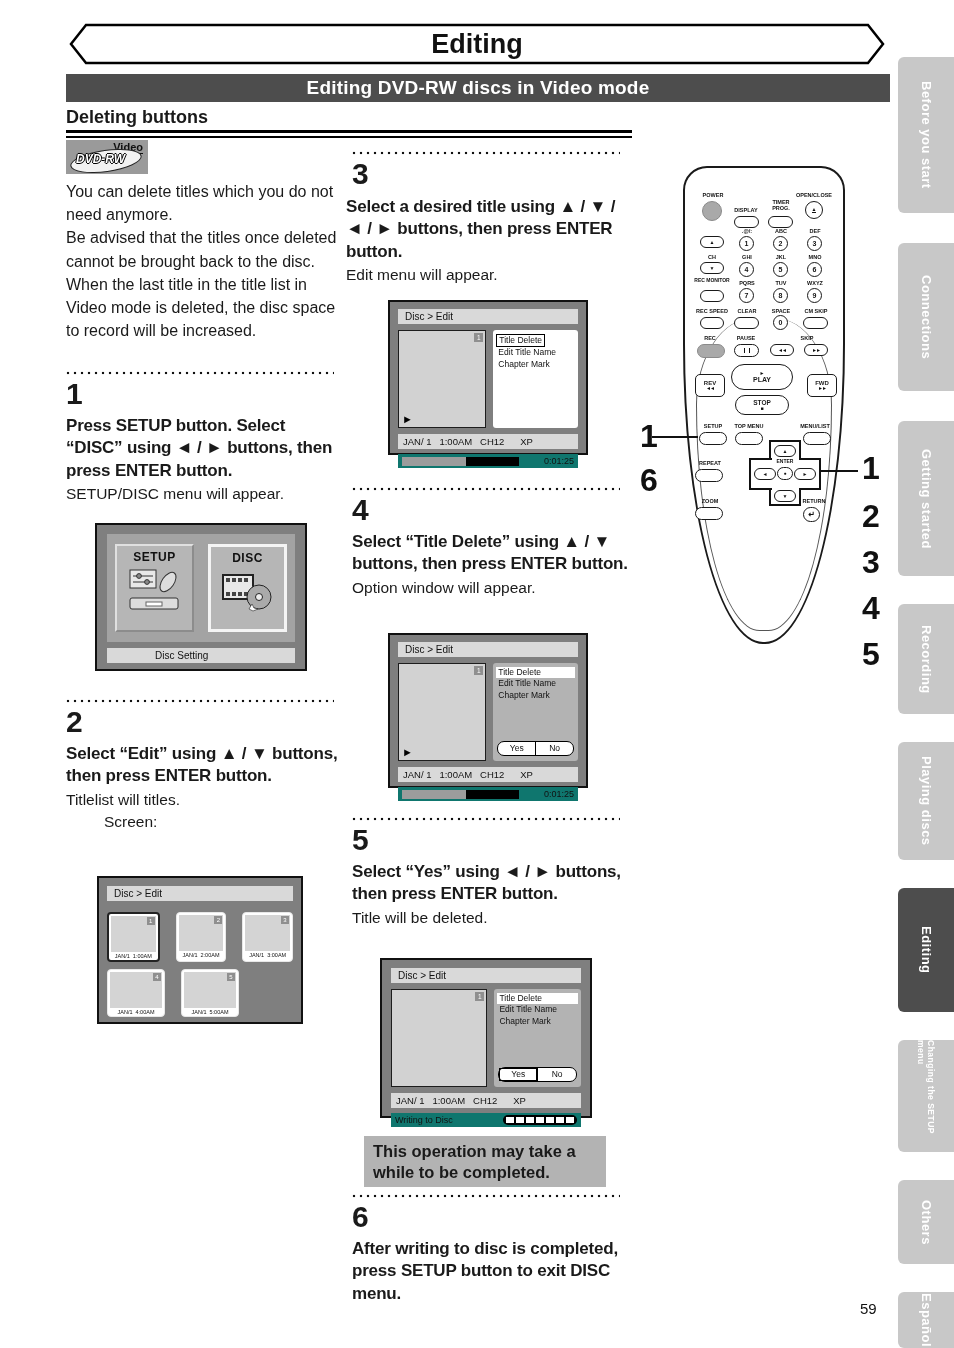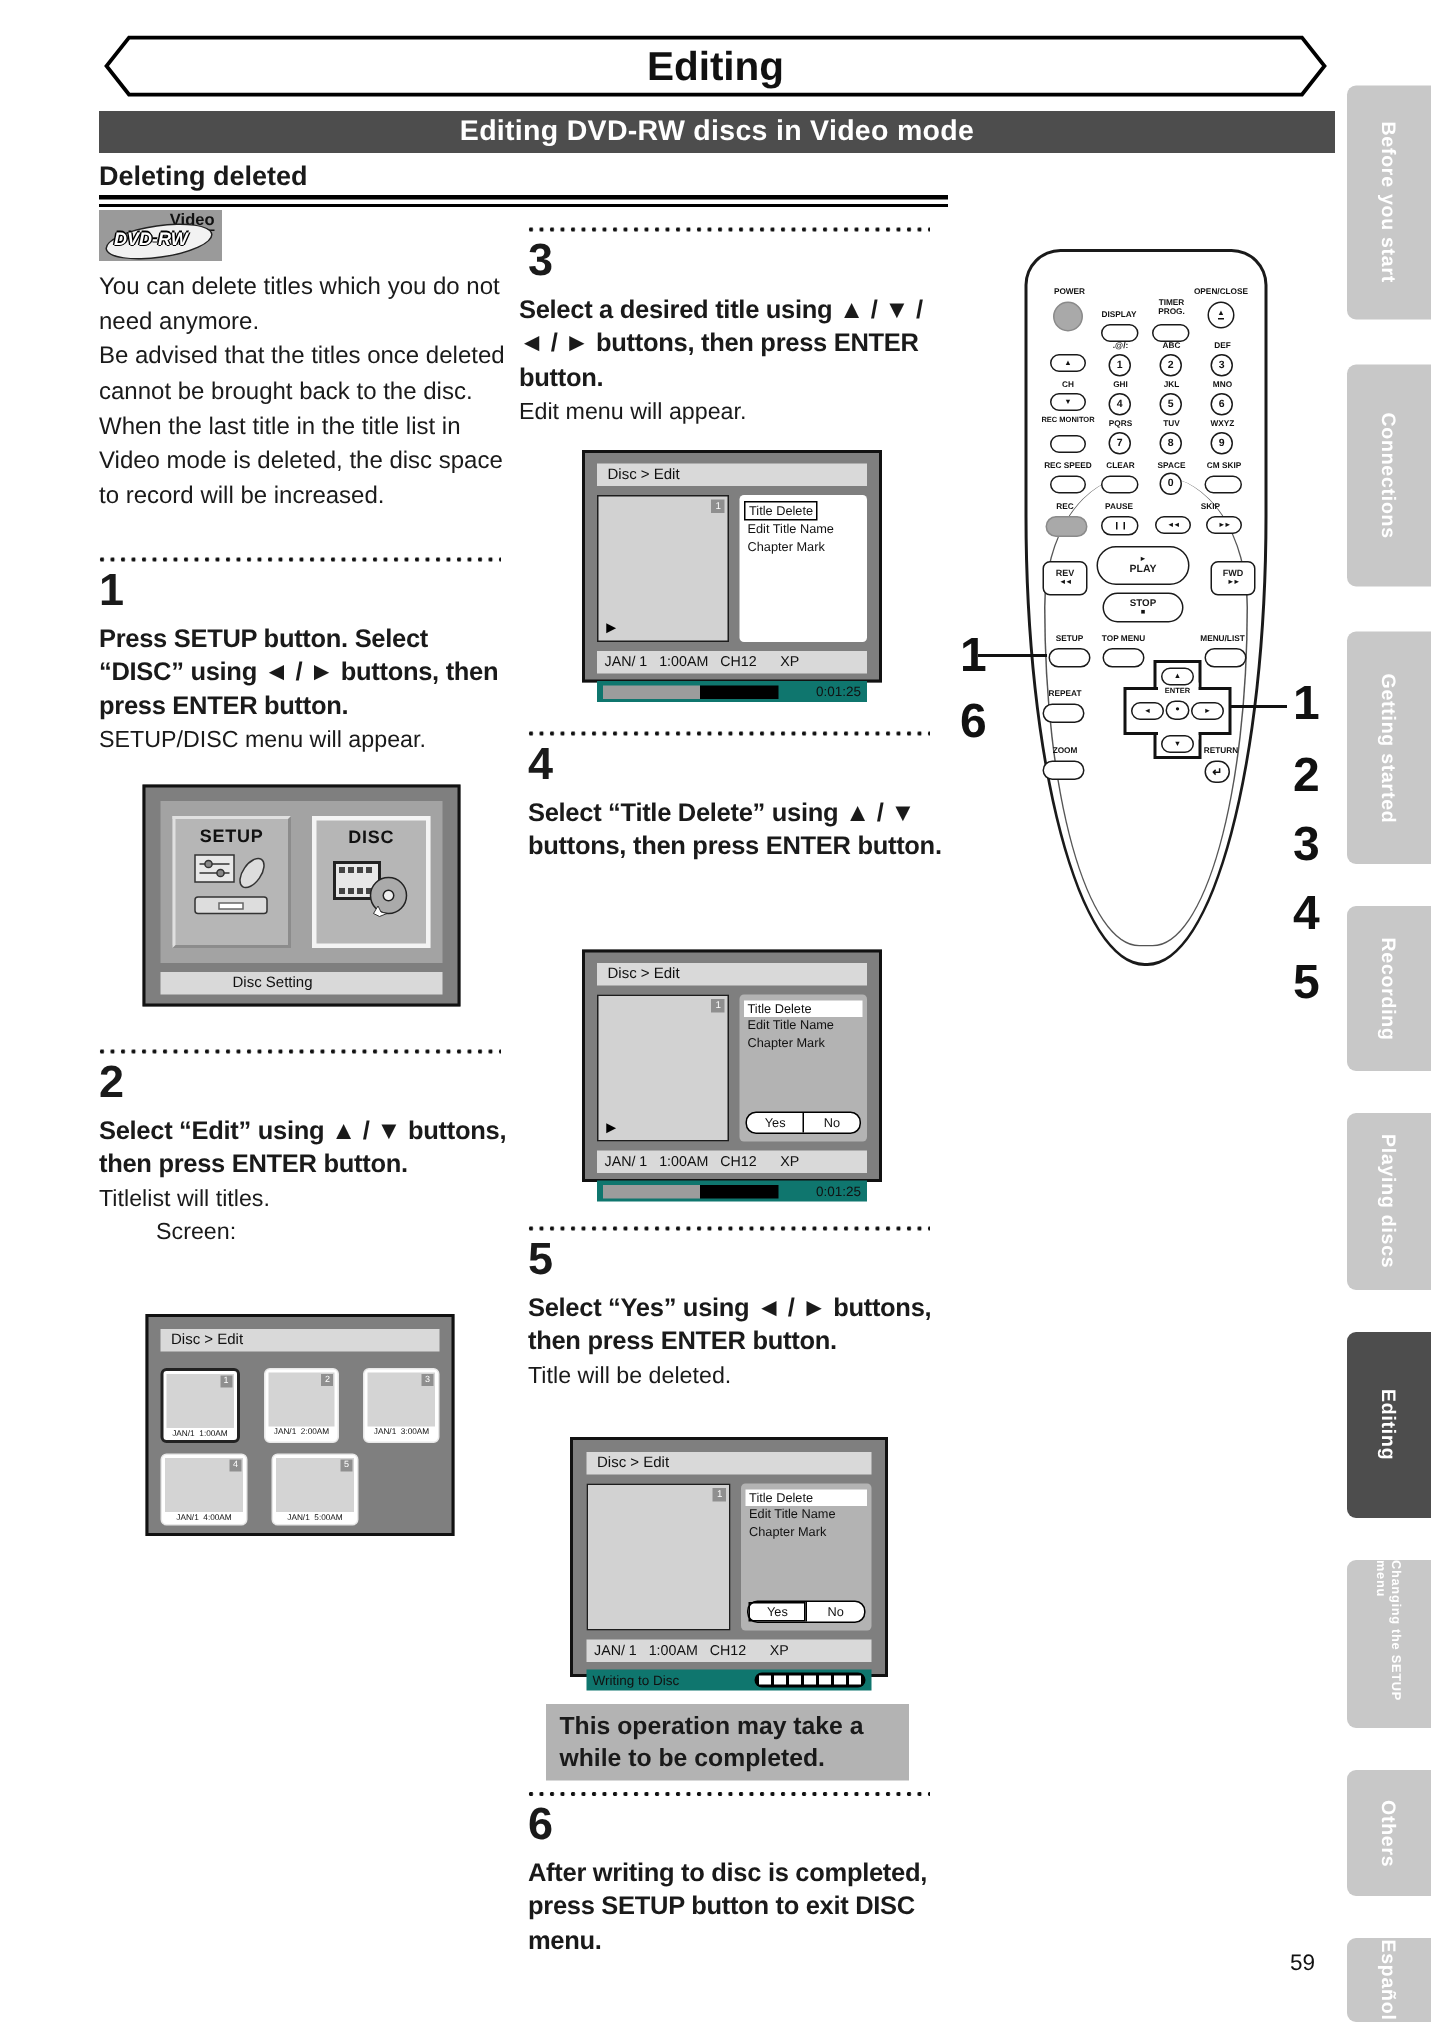--- a/index.html
+++ b/index.html
@@ -113,21 +113,21 @@
 <div id="page">
 
   <div class="abs banner-wrap">
     <svg width="818" height="44" viewBox="0 0 818 44">
       <path d="M18,3 H800 L815,22 L800,41 H18 L3,22 Z" fill="none" stroke="#000" stroke-width="2.5"></path>
     </svg>
     <div class="banner-text">Editing</div>
   </div>
 
   <div class="abs section-bar">Editing DVD-RW discs in Video mode</div>
-  <div class="abs heading">Deleting deleted</div>
+  <div class="abs heading">Deleting buttons</div>
   <div class="abs heading-rule"></div>
 
   <div class="abs logo">
     <span class="vid">Video</span>
     <span class="disc-el"></span>
     <span class="dvdrw">DVD-RW</span>
   </div>
 
   <div class="abs intro" style="left:66px;top:180px;width:272px;">You can delete titles which you do not need anymore.
 Be advised that the titles once deleted cannot be brought back to the disc.
@@ -248,20 +248,21 @@
     <div class="pbar">
       <div class="ptrack"></div>
       <div class="ptime">0:01:25</div>
     </div>
   </div>
 
   <div class="abs dots" style="left:352px;top:487px;width:268px;"></div>
   <div class="abs stepnum" style="left:352px;top:495px;">4</div>
   <div class="abs" style="left:352px;top:531px;width:276px;">
     <div class="sbold">Select “Title Delete” using ▲ / ▼ buttons, then press ENTER button.</div>
+    <div class="snorm">Option window will appear.</div>
   </div>
 
   <div class="abs tv" style="left:388px;top:633px;width:200px;height:155px;">
     <div class="tv-head" style="margin:7px 8px 0;">Disc &gt; Edit</div>
     <div class="ed-body">
       <div class="ed-thumb">
         <span class="ed-badge">1</span>
         <span class="ed-play">►</span>
       </div>
       <div class="ed-panel gray">

